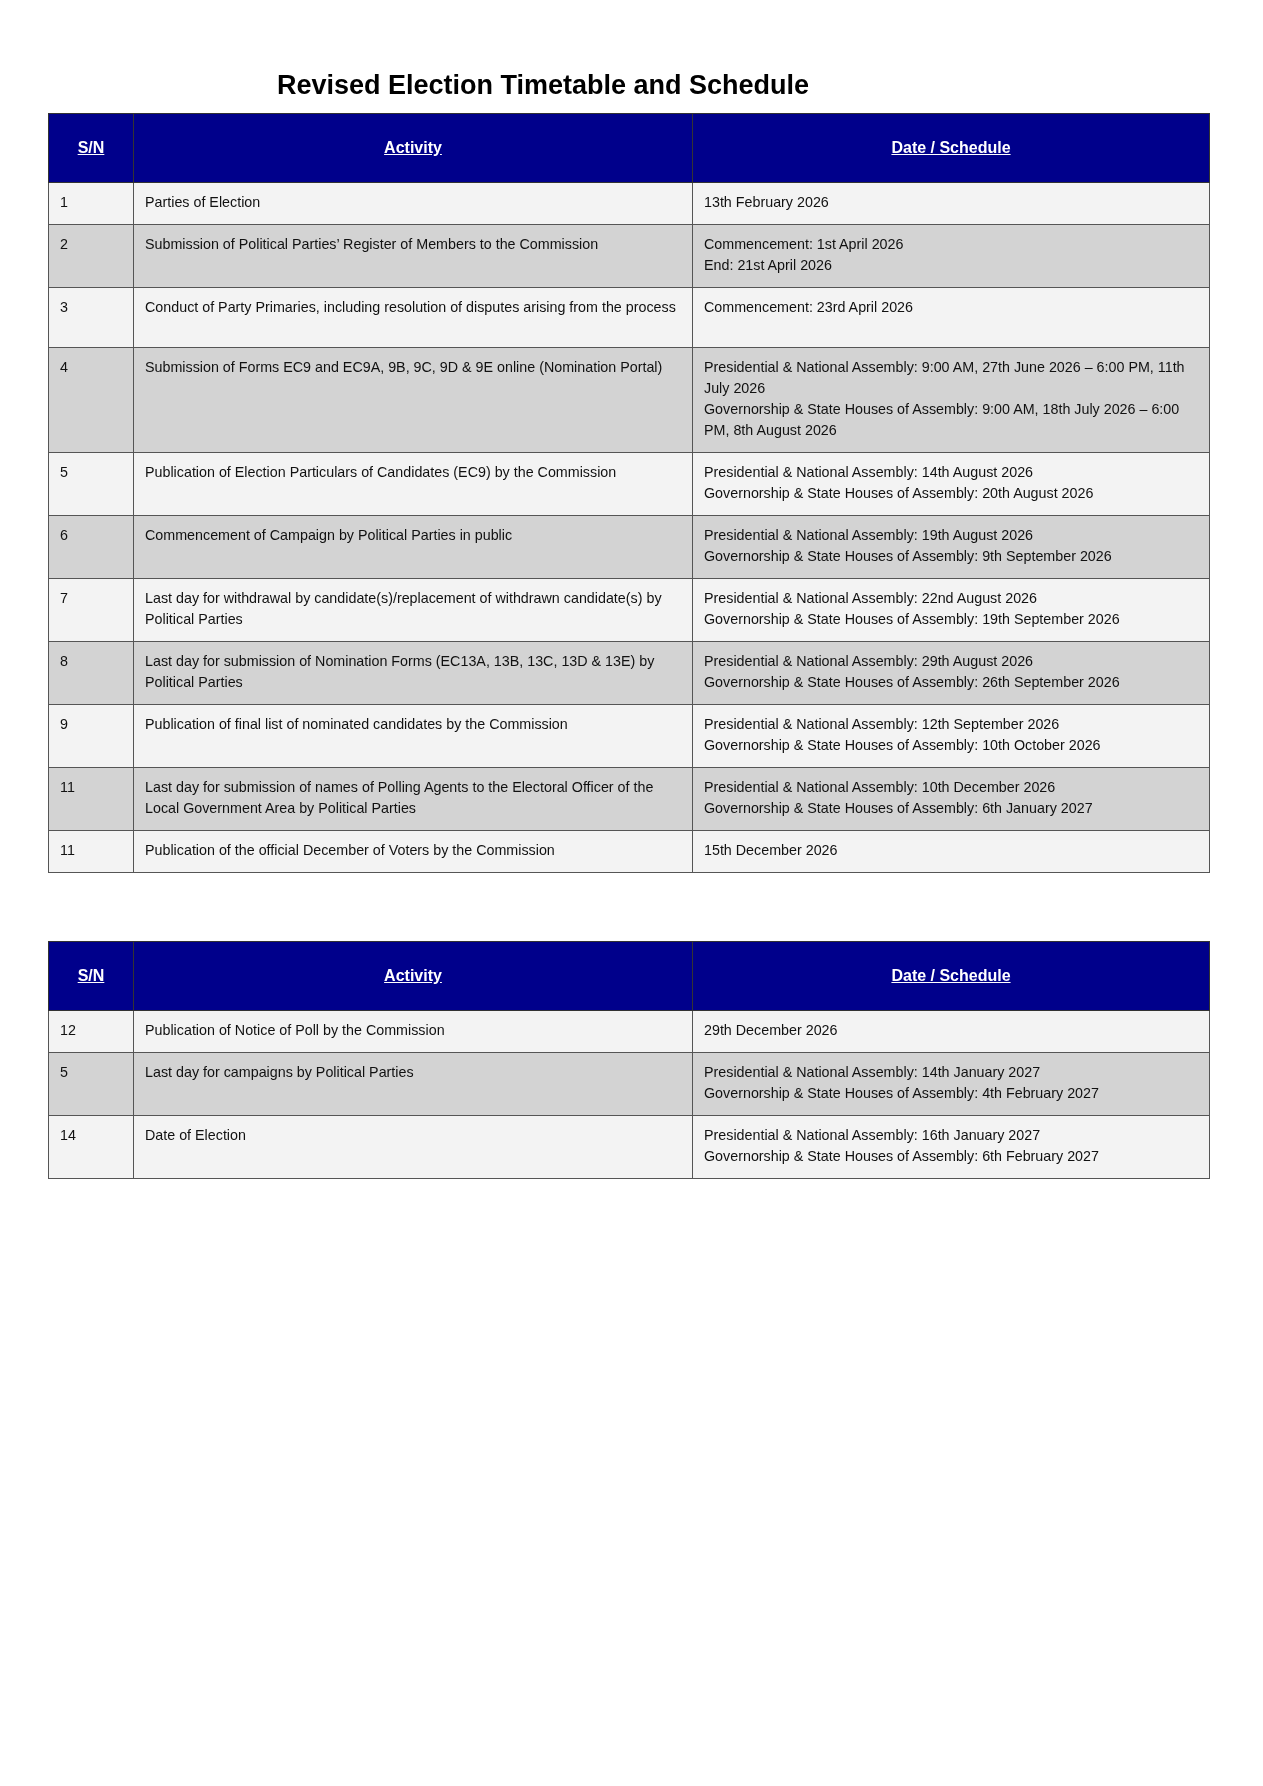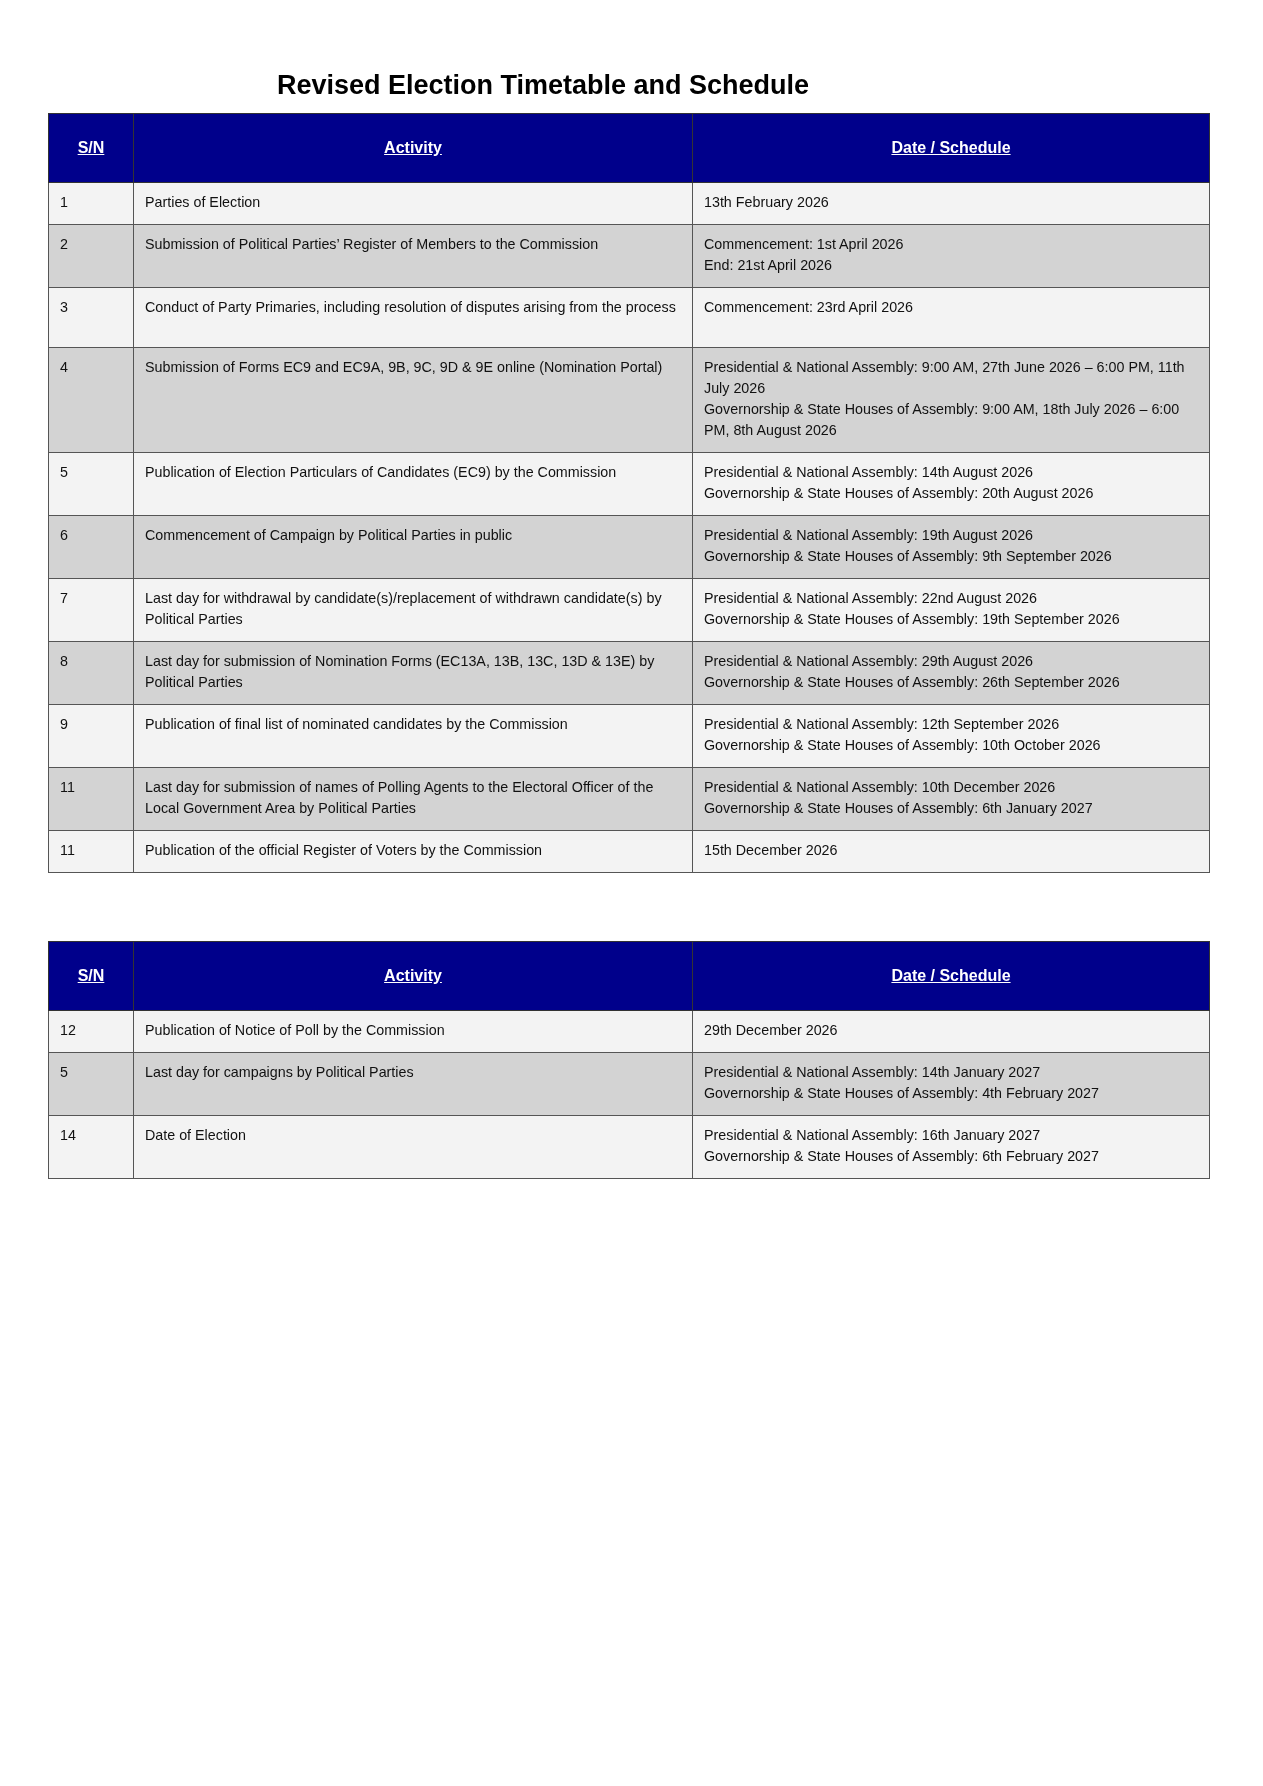--- a/index.html
+++ b/index.html
@@ -112,21 +112,21 @@
     <tr class="even h2">
       <td>11</td>
       <td>Last day for submission of names of Polling Agents to the Electoral Officer of the Local Government Area by Political Parties</td>
       <td>
           <span class="line">Presidential &amp; National Assembly: 10th December 2026</span>
           <span class="line">Governorship &amp; State Houses of Assembly: 6th January 2027</span>
         </td>
     </tr>
     <tr class="odd h1">
       <td>11</td>
-      <td>Publication of the official Register of Voters by the Commission</td>
+      <td>Publication of the official December of Voters by the Commission</td>
       <td>
           <span class="line">15th December 2026</span>
         </td>
     </tr>
   </tbody>
 </table>
 
 <table id="table2">
   <colgroup>
       <col class="c1">

